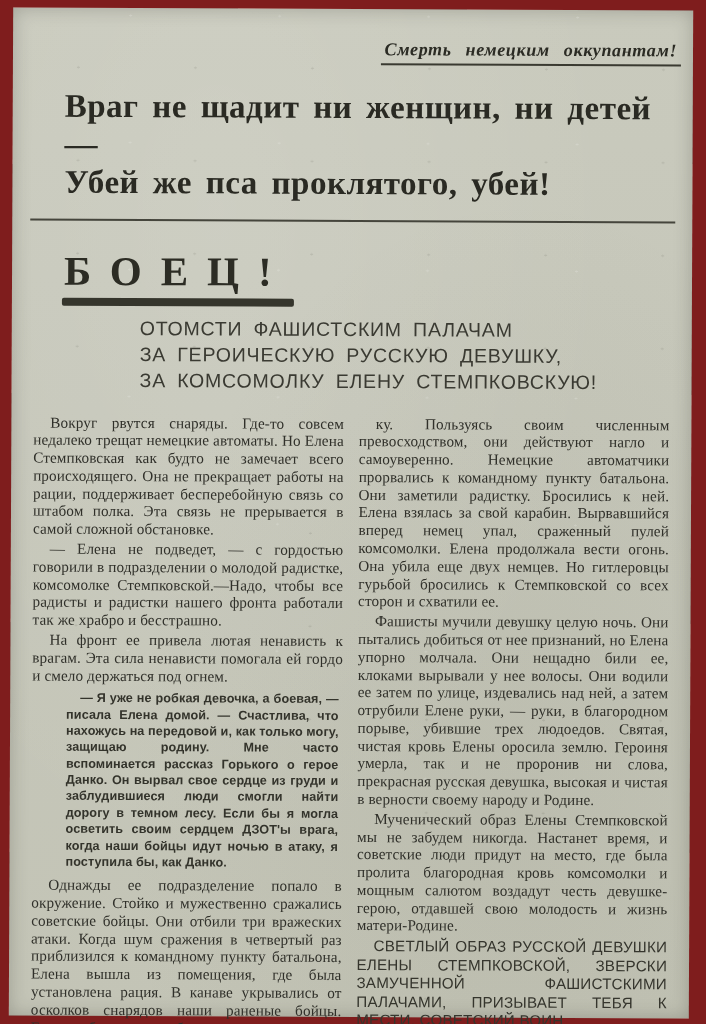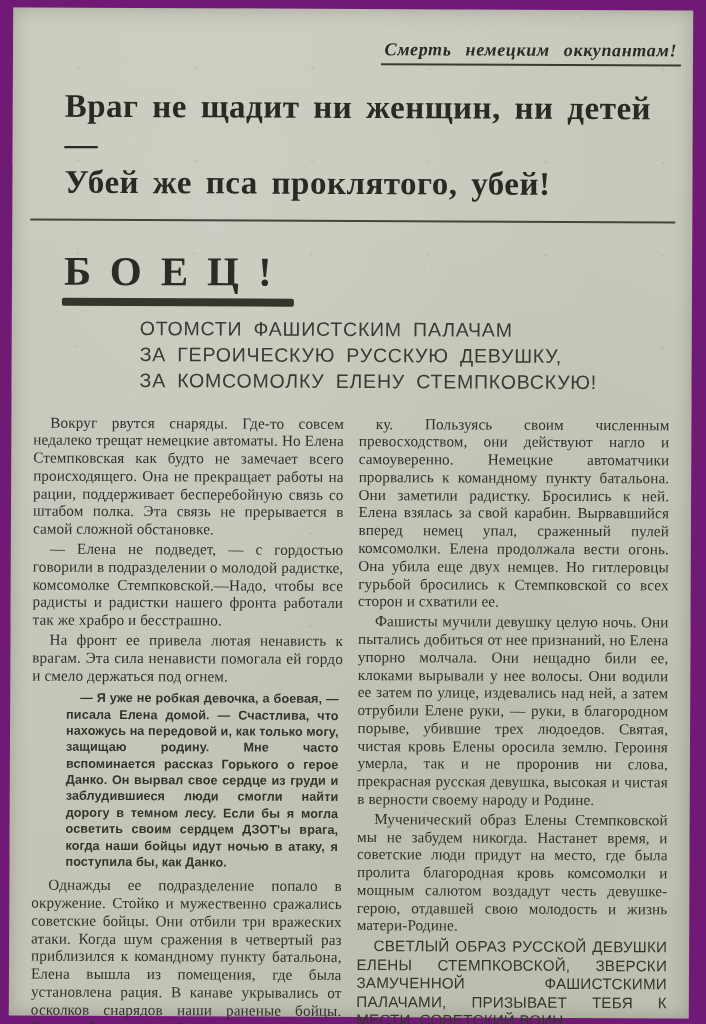--- a/index.html
+++ b/index.html
@@ -1,19 +1,19 @@
 <!DOCTYPE html>
 <html><head>
 <meta charset="utf-8">
 <style>
   html,body{margin:0;padding:0;background:#101010;}
   .scan{
     position:relative;
     width:706px;height:1024px;
-    background:#701a75;
+    background:#7f1d1d;
     overflow:hidden;
     font-family:"Liberation Serif", serif;
   }
   .paper{
     position:absolute;
     left:11px; top:9px; right:15px; bottom:7px;
     background:
       radial-gradient(ellipse at 30% 20%, rgba(255,255,255,0.10), rgba(0,0,0,0) 60%),
       radial-gradient(ellipse at 75% 80%, rgba(90,90,70,0.08), rgba(0,0,0,0) 55%),
       linear-gradient(180deg,#c9cabd 0%, #c6c7ba 40%, #c3c4b6 100%);

